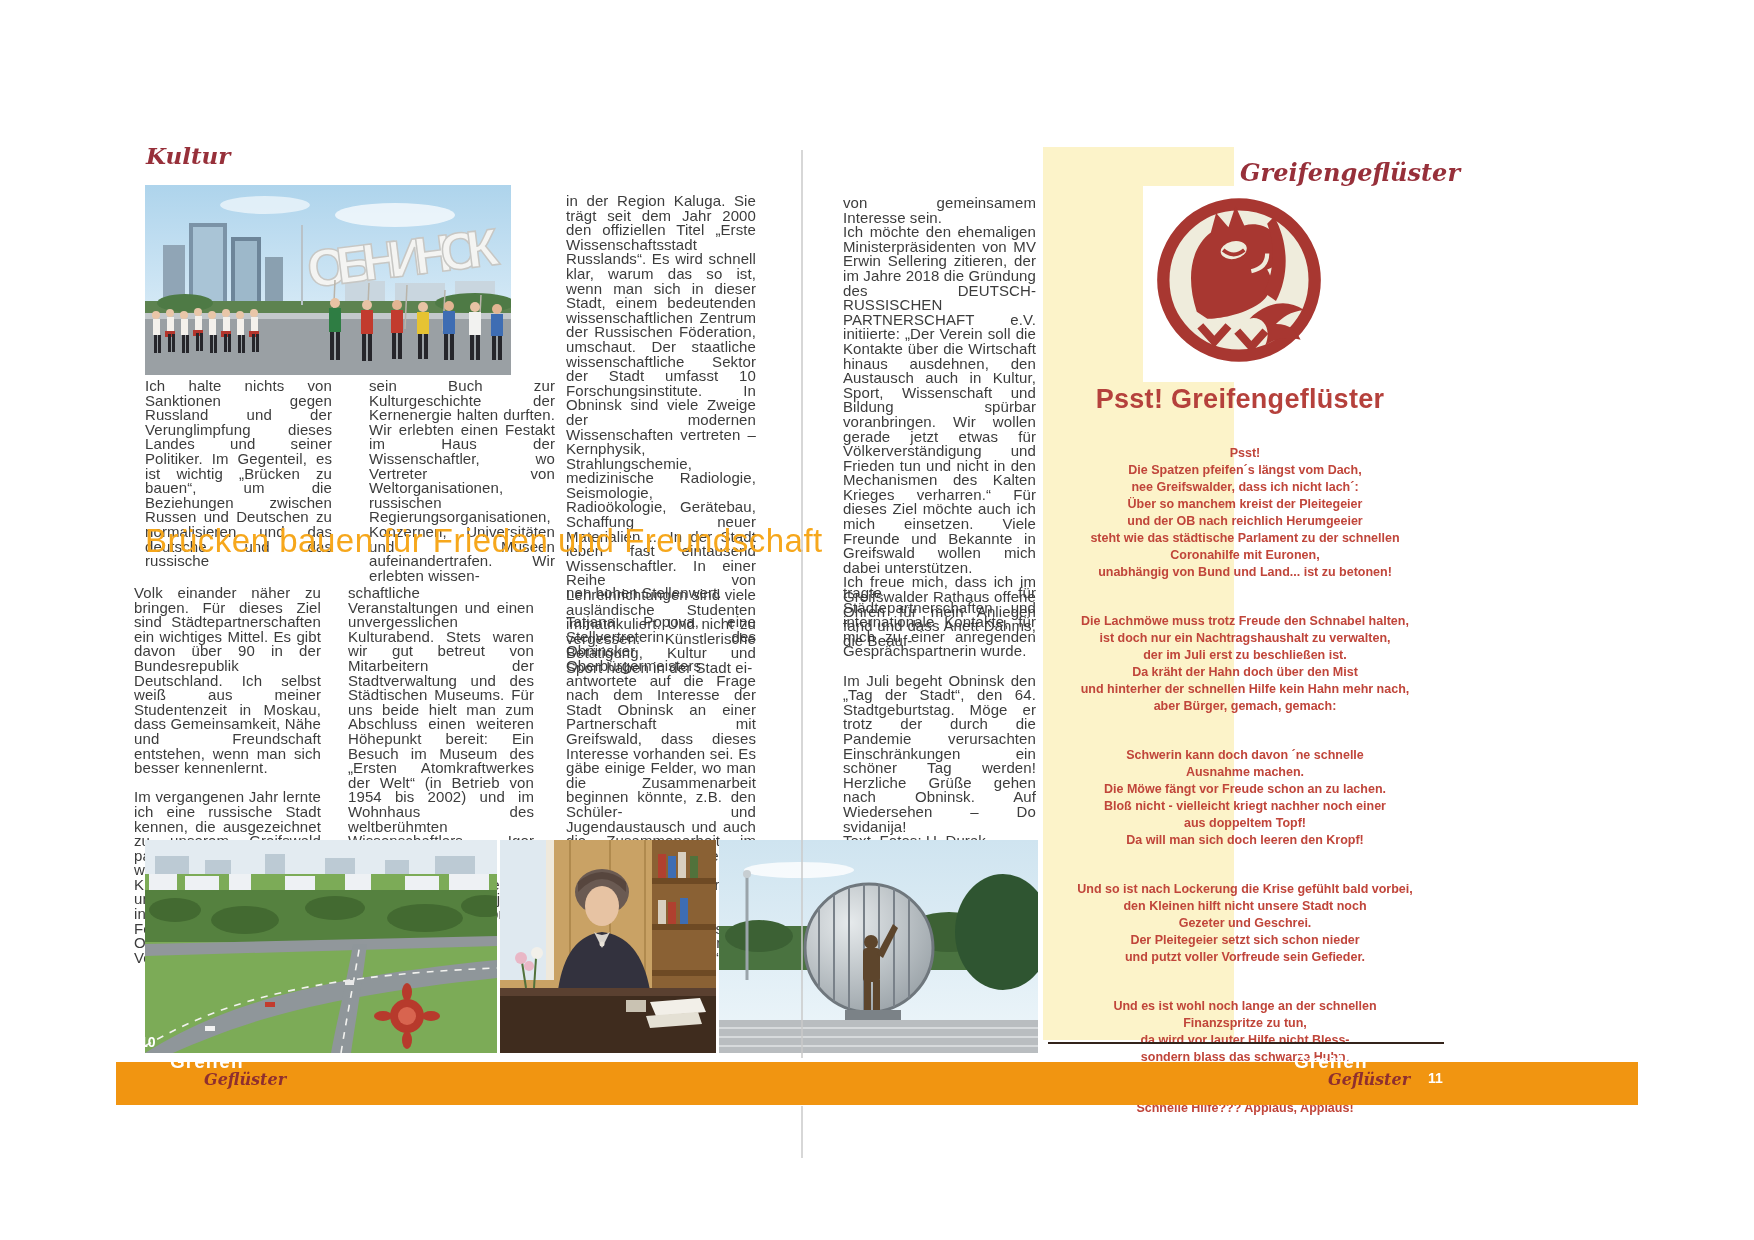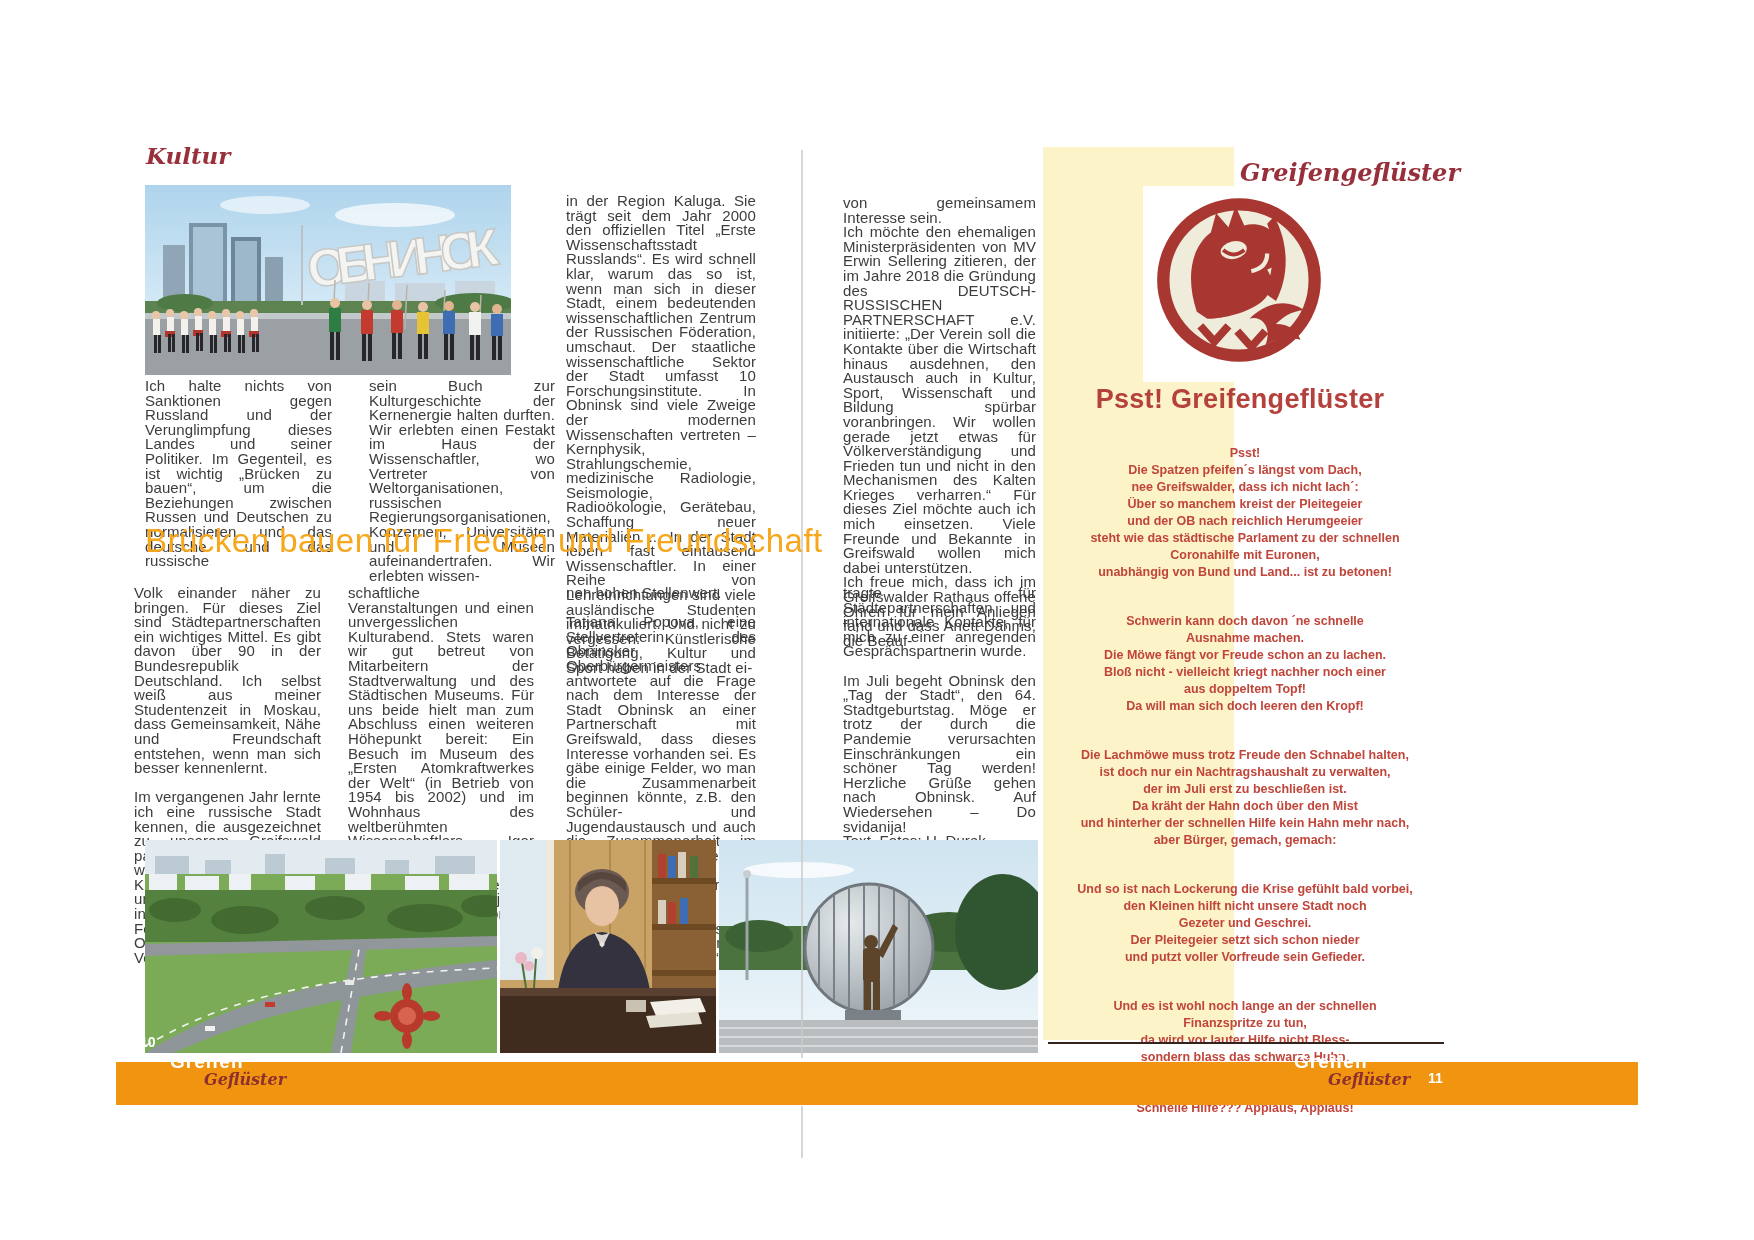--- a/index.html
+++ b/index.html
@@ -379,32 +379,32 @@
 
 <div class="poem">
   <div class="stanza">Psst!
 Die Spatzen pfeifen´s längst vom Dach,
 nee Greifswalder, dass ich nicht lach´:
 Über so manchem kreist der Pleitegeier
 und der OB nach reichlich Herumgeeier
 steht wie das städtische Parlament zu der schnellen
 Coronahilfe mit Euronen,
 unabhängig von Bund und Land... ist zu betonen!</div>
+  <div class="stanza">Die Lachmöwe muss trotz Freude den Schnabel halten,
+ist doch nur ein Nachtragshaushalt zu verwalten,
+der im Juli erst zu beschließen ist.
+Da kräht der Hahn doch über den Mist
+und hinterher der schnellen Hilfe kein Hahn mehr nach,
+aber Bürger, gemach, gemach:</div>
   <div class="stanza">Schwerin kann doch davon ´ne schnelle
 Ausnahme machen.
 Die Möwe fängt vor Freude schon an zu lachen.
 Bloß nicht - vielleicht kriegt nachher noch einer
 aus doppeltem Topf!
 Da will man sich doch leeren den Kropf!</div>
-  <div class="stanza">Die Lachmöwe muss trotz Freude den Schnabel halten,
-ist doch nur ein Nachtragshaushalt zu verwalten,
-der im Juli erst zu beschließen ist.
-Da kräht der Hahn doch über den Mist
-und hinterher der schnellen Hilfe kein Hahn mehr nach,
-aber Bürger, gemach, gemach:</div>
   <div class="stanza">Und so ist nach Lockerung die Krise gefühlt bald vorbei,
 den Kleinen hilft nicht unsere Stadt noch
 Gezeter und Geschrei.
 Der Pleitegeier setzt sich schon nieder
 und putzt voller Vorfreude sein Gefieder.</div>
   <div class="stanza">Und es ist wohl noch lange an der schnellen
 Finanzspritze zu tun,
 da wird vor lauter Hilfe nicht Bless-
 sondern blass das schwarze Huhn.
 Man will den Kopf in den Sand stecken

